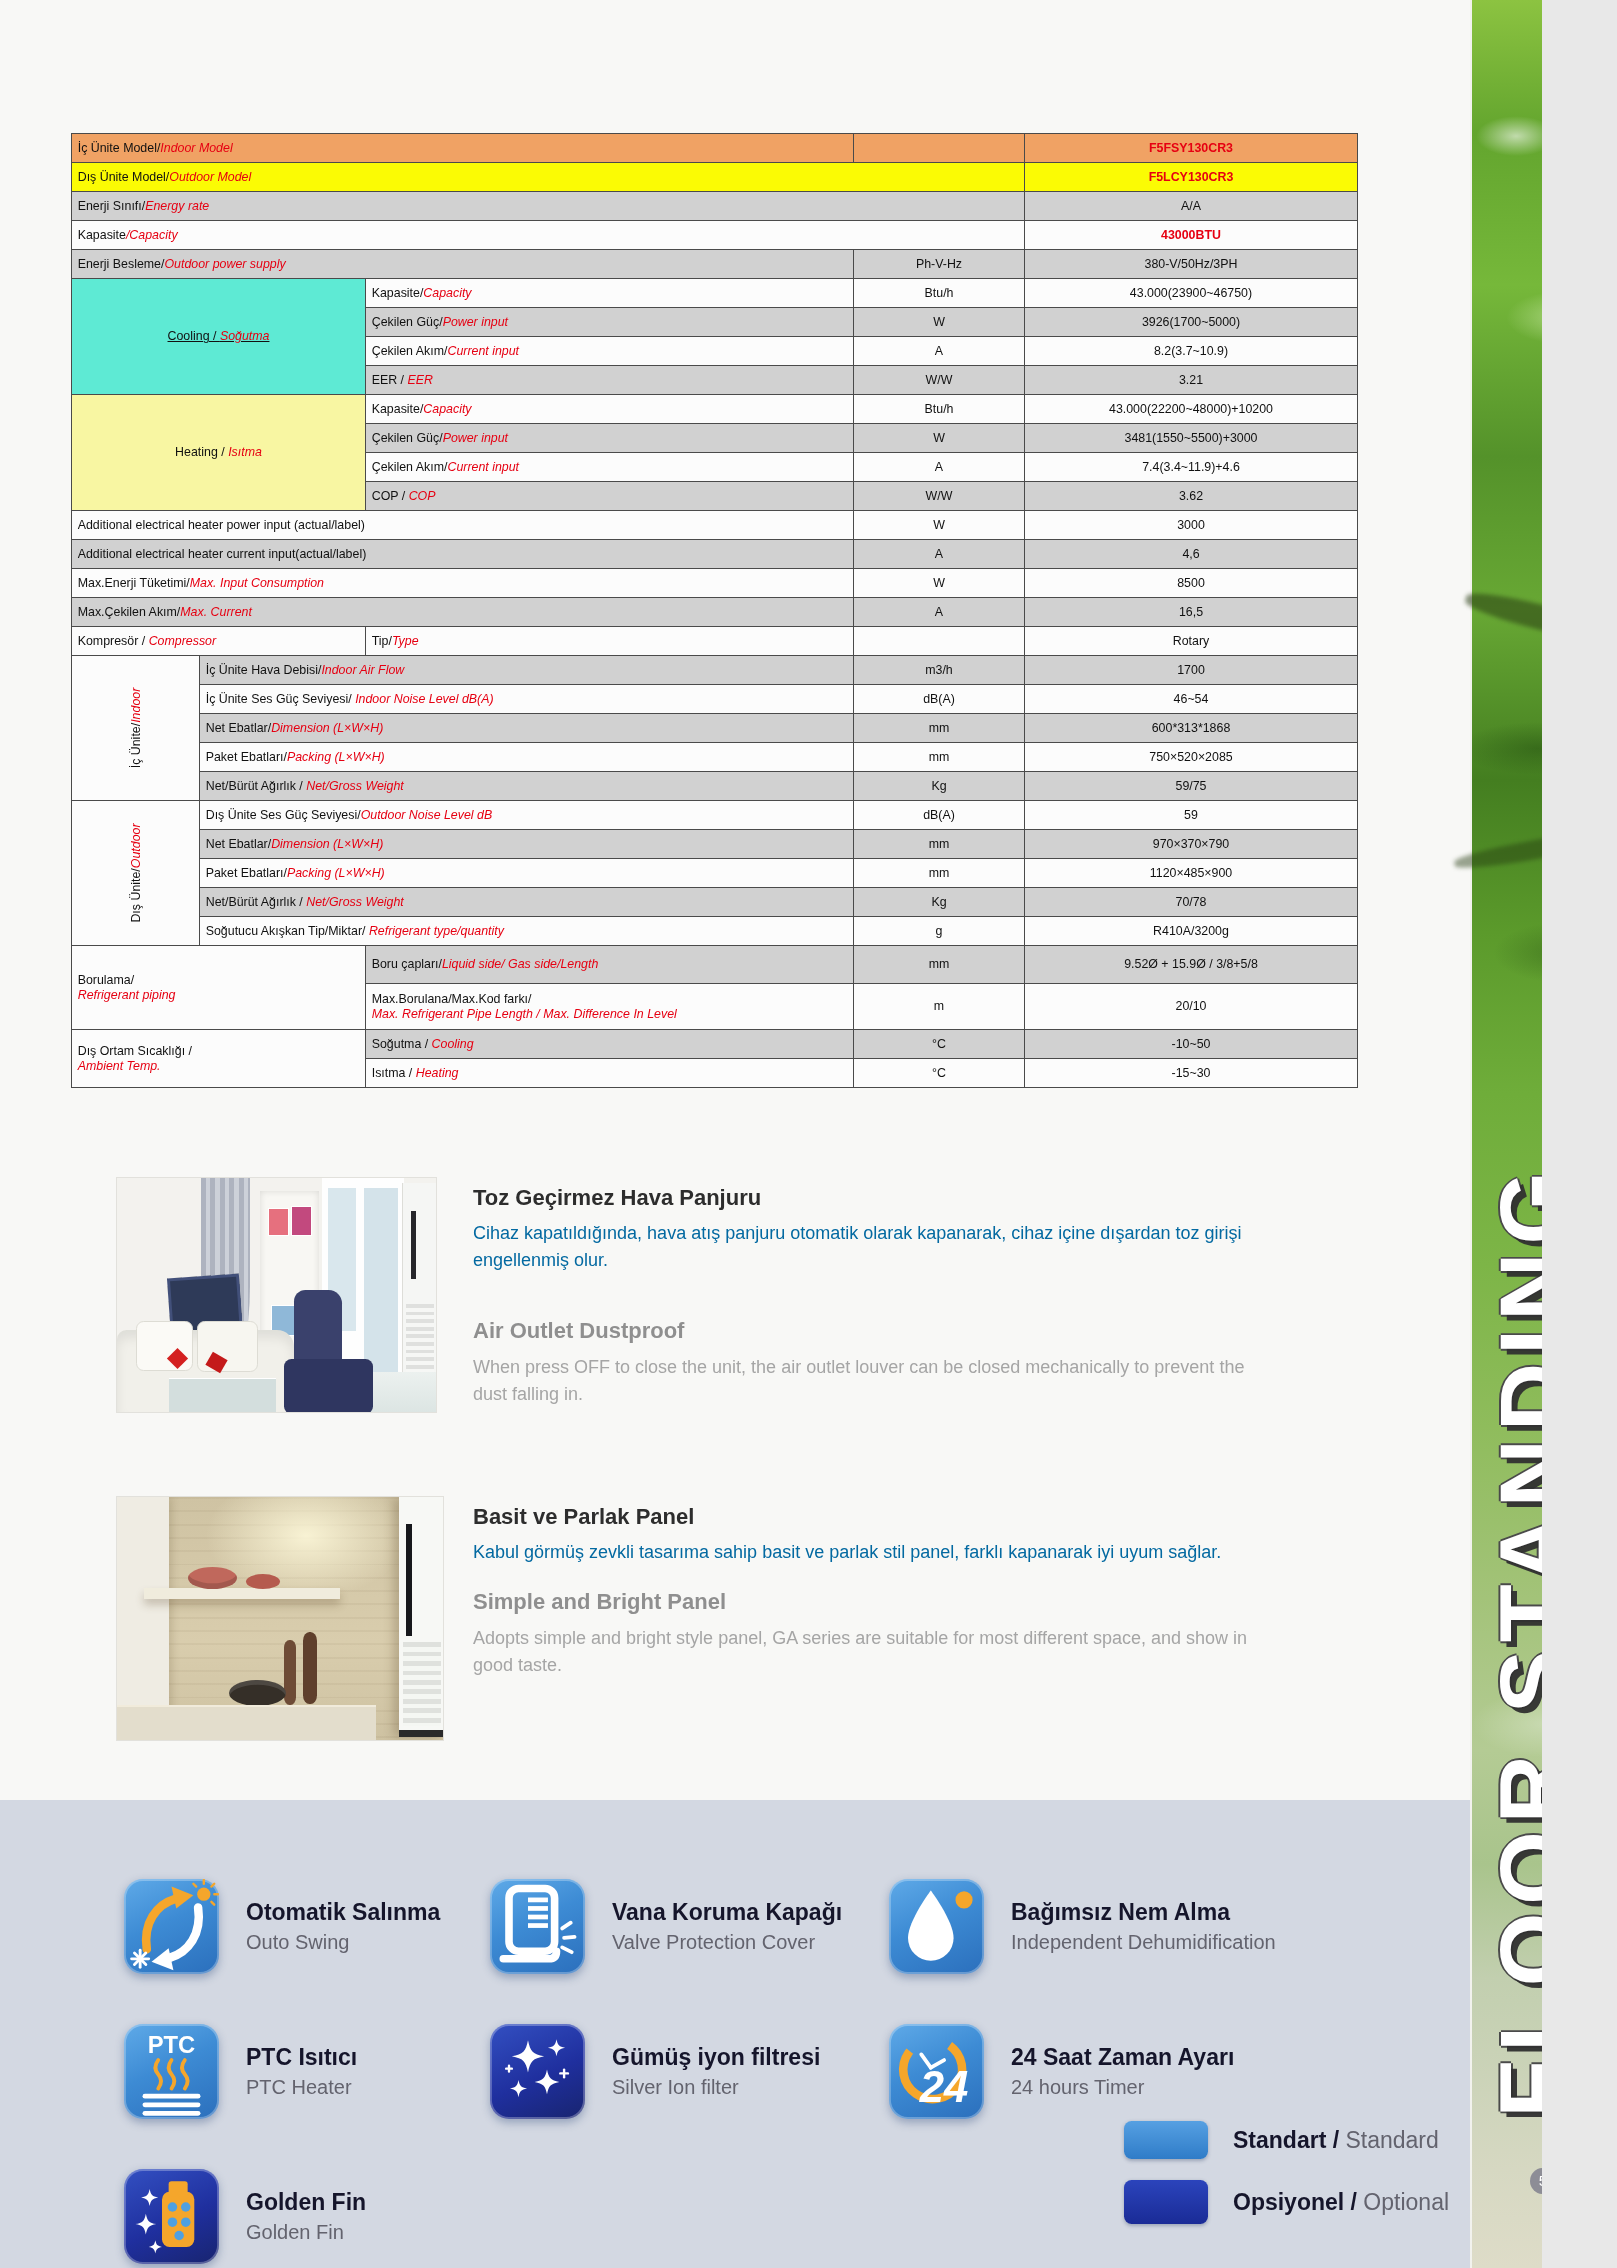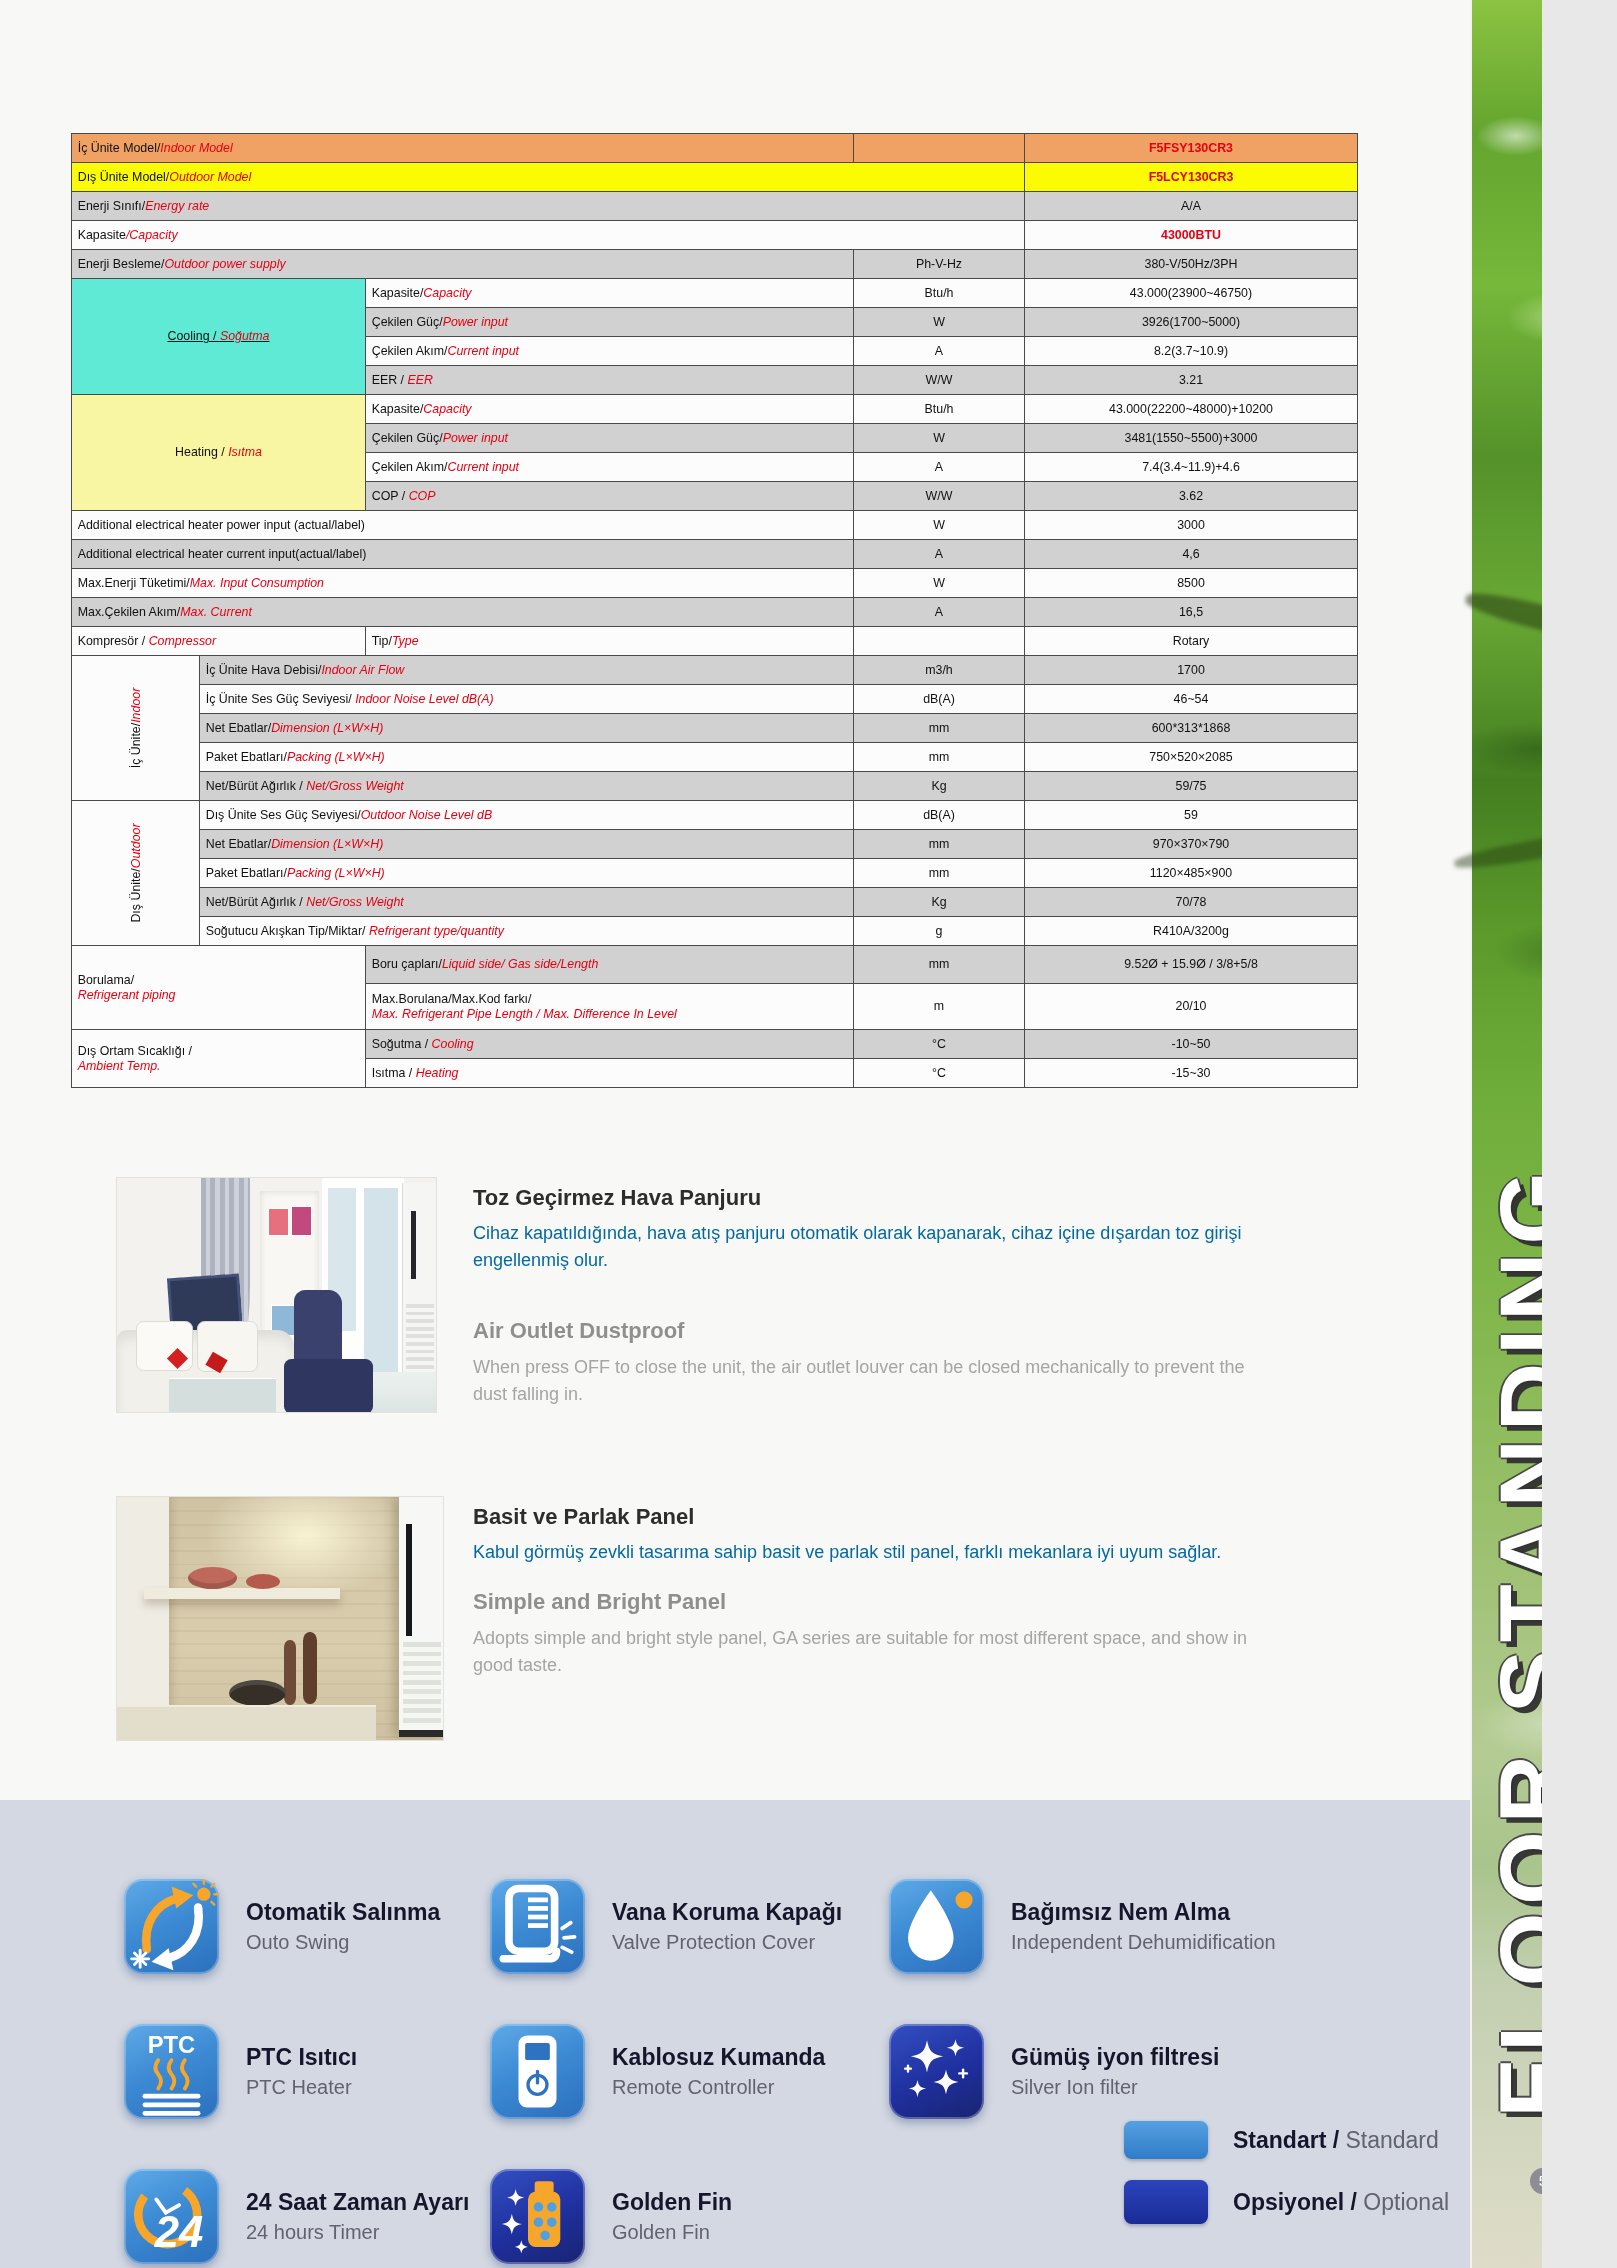--- a/index.html
+++ b/index.html
@@ -373,21 +373,21 @@
       <div class="p2-dbowl"></div>
       <div class="p2-counter"></div>
       <div class="p2-ac">
           <div class="slot"></div>
           <div class="louv"></div>
           <div class="base"></div>
         </div>
     </div>
     <div class="ftext">
       <h3>Basit ve Parlak Panel</h3>
-      <p>Kabul görmüş zevkli tasarıma sahip basit ve parlak stil panel, farklı mekanlara iyi uyum sağlar.</p>
+      <p>Kabul görmüş zevkli tasarıma sahip basit ve parlak stil panel, farklı kapanarak iyi uyum sağlar.</p>
       <h3 class="en-h">Simple and Bright Panel</h3>
       <p class="en-p">Adopts simple and bright style panel, GA series are suitable for most different space, and show in good taste.</p>
     </div>
   </div>
 
   <div class="icon-grid" id="icon-grid">
       <div class="icon-item">
         <div class="ic blue">
           <svg viewBox="0 0 100 100">
             <path d="M24 74 C20 46 34 27 54 21" fill="none" stroke="#F5A62B" stroke-width="9" stroke-linecap="round"></path>
@@ -465,34 +465,20 @@
               <line x1="22" y1="94" x2="78" y2="94"></line>
             </g>
           </svg>
         </div>
         <div class="itext">
           <div class="t1">PTC Isıtıcı</div>
           <div class="t2">PTC Heater</div>
         </div>
       </div>
       <div class="icon-item">
-        <div class="ic blue">
-          <svg viewBox="0 0 100 100">
-            <rect x="30" y="12" width="40" height="76" rx="9" fill="#fff"></rect>
-   <rect x="37" y="20" width="26" height="18" rx="2" fill="#2F72C0"></rect>
-   <circle cx="50" cy="64" r="10" fill="none" stroke="#2F72C0" stroke-width="3.5"></circle>
-   <line x1="50" y1="50" x2="50" y2="62" stroke="#2F72C0" stroke-width="3.5" stroke-linecap="round"></line>
-          </svg>
-        </div>
-        <div class="itext">
-          <div class="t1">Kablosuz Kumanda</div>
-          <div class="t2">Remote Controller</div>
-        </div>
-      </div>
-      <div class="icon-item">
         <div class="ic navy">
           <svg viewBox="0 0 100 100">
             <path d="M40 17 C42.38 28.9 45.1 31.62 57 34 C45.1 36.38 42.38 39.1 40 51 C37.62 39.1 34.9 36.38 23 34 C34.9 31.62 37.62 28.9 40 17 Z" fill="#fff"></path>
             <path d="M70 16 C71.26 22.3 72.7 23.74 79 25 C72.7 26.26 71.26 27.7 70 34 C68.74 27.7 67.3 26.26 61 25 C67.3 23.74 68.74 22.3 70 16 Z" fill="#fff"></path>
    <path d="M30 59 C31.26 65.3 32.7 66.74 39 68 C32.7 69.26 31.26 70.7 30 77 C28.74 70.7 27.3 69.26 21 68 C27.3 66.74 28.74 65.3 30 59 Z" fill="#fff"></path>
             <path d="M60 48 C61.82 57.1 63.9 59.18 73 61 C63.9 62.82 61.82 64.9 60 74 C58.18 64.9 56.1 62.82 47 61 C56.1 59.18 58.18 57.1 60 48 Z" fill="#fff"></path>
    <g stroke="#fff" stroke-width="2.5" stroke-linecap="round">
      <line x1="78" y1="48" x2="78" y2="56"></line>
               <line x1="74" y1="52" x2="82" y2="52"></line>
      <line x1="20" y1="44" x2="20" y2="50"></line>

